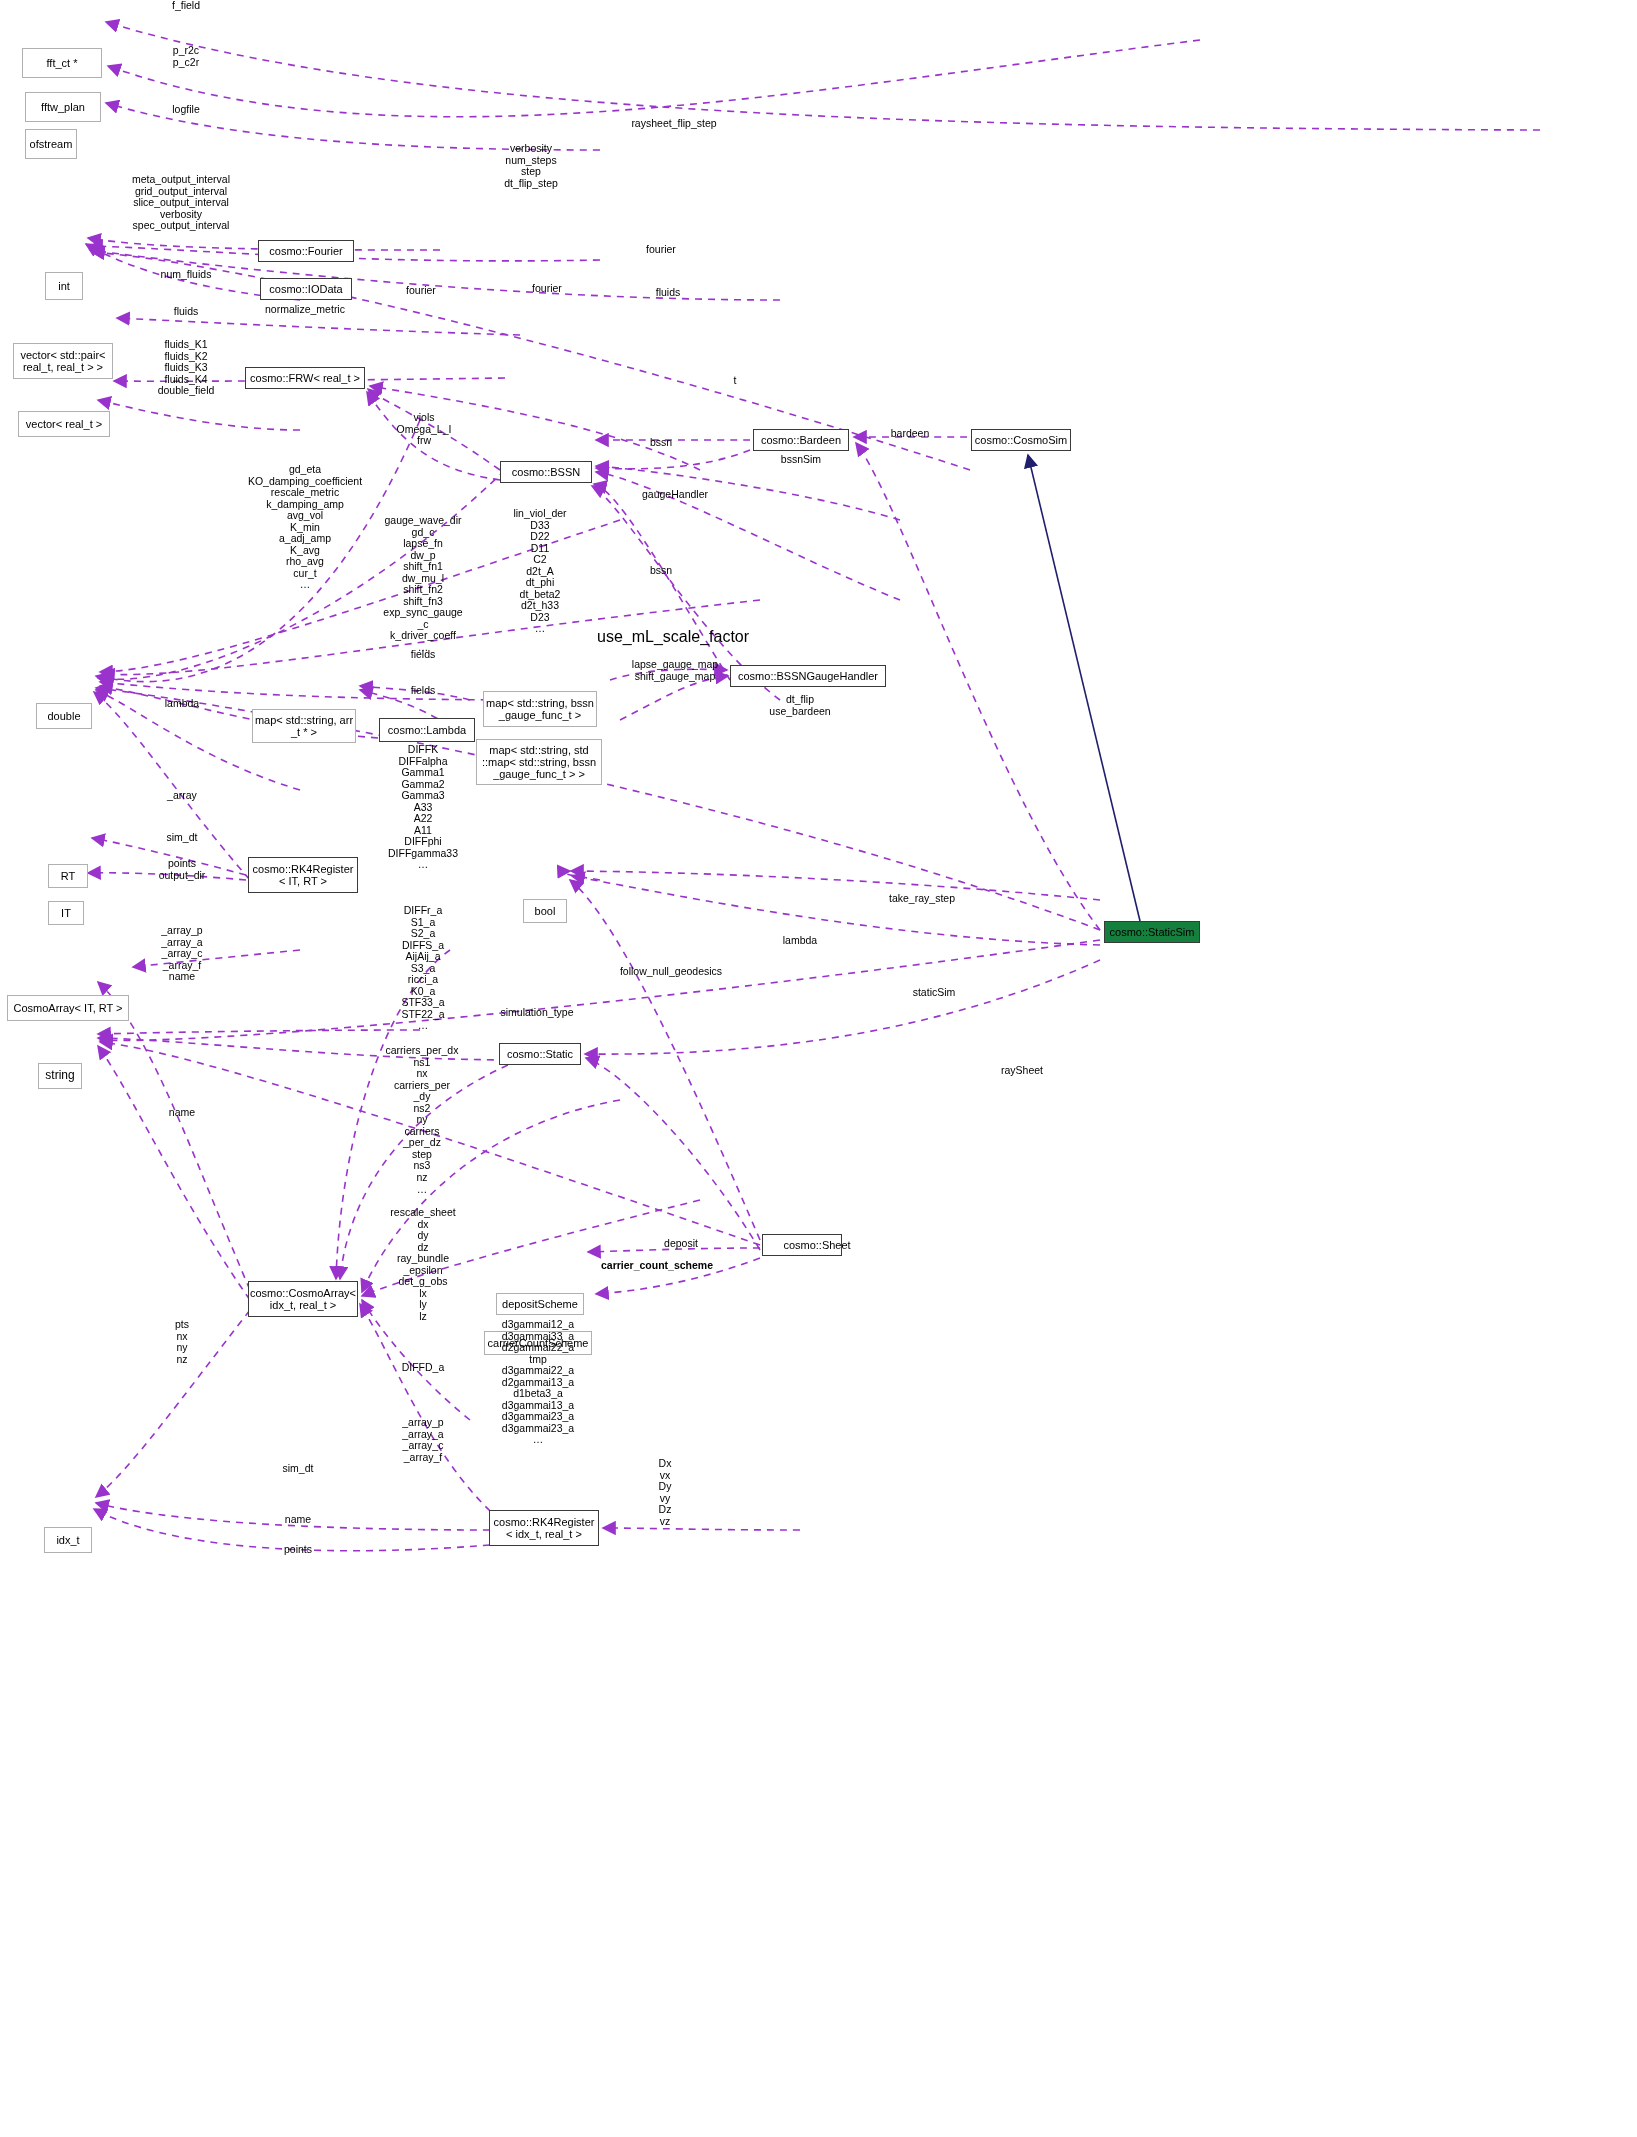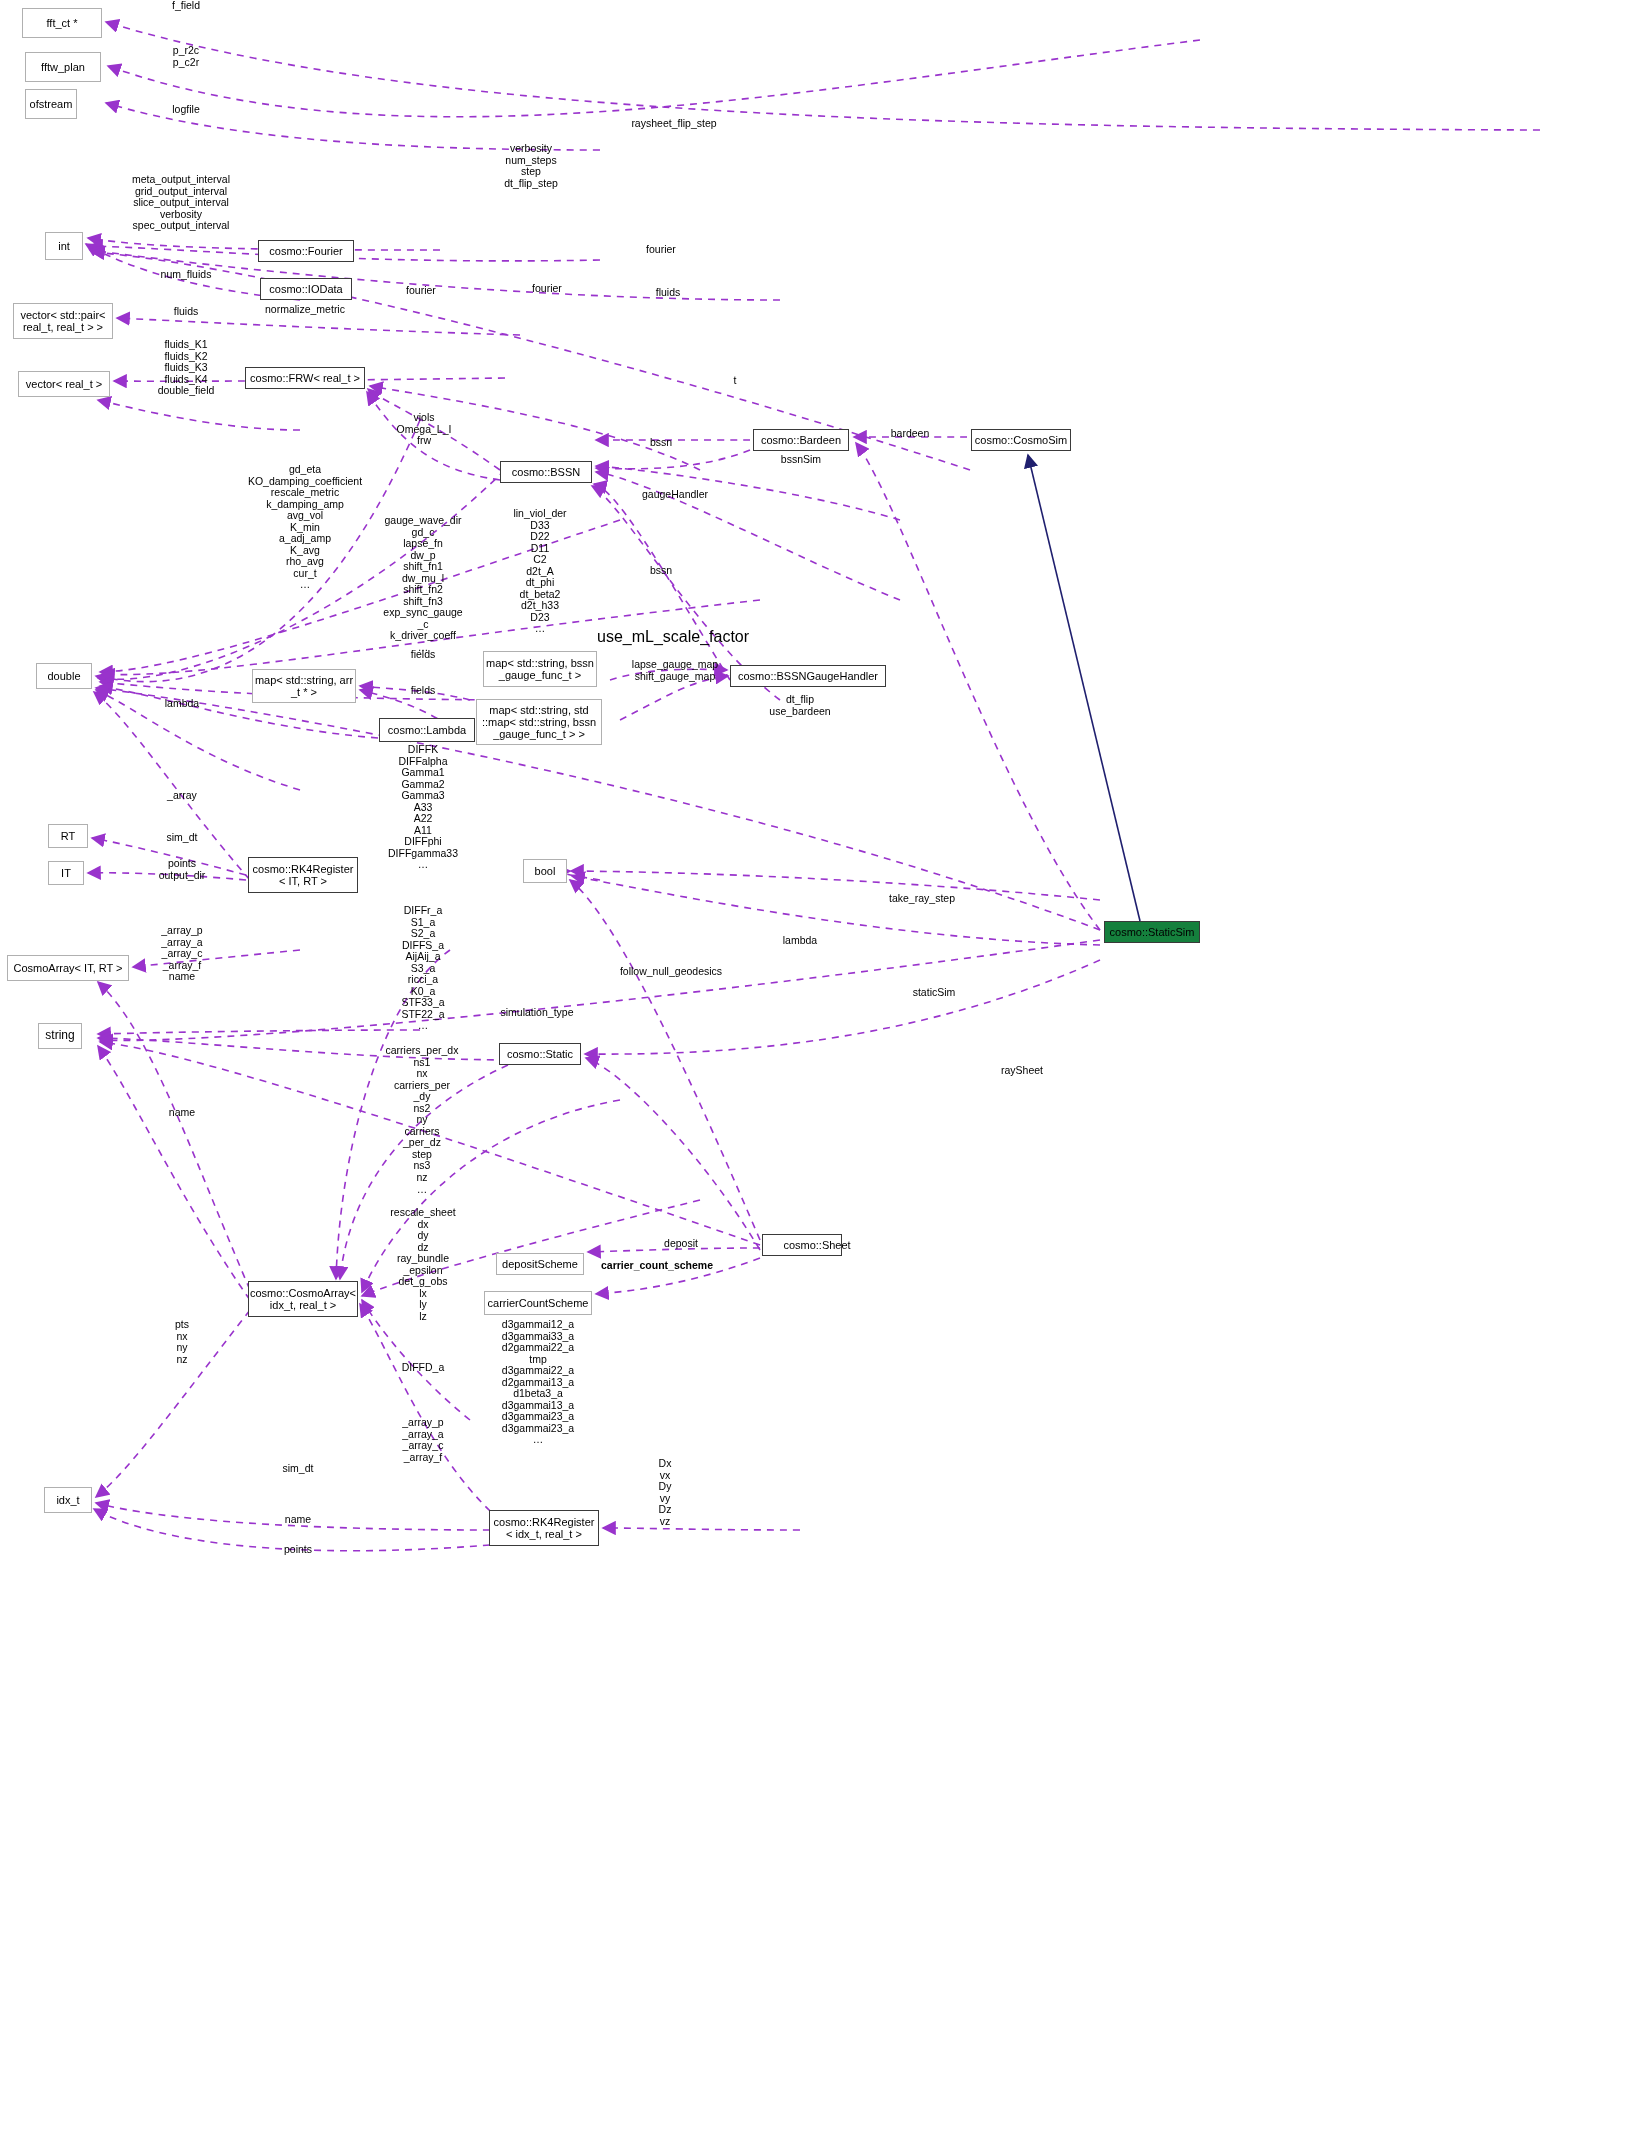--- a/index.html
+++ b/index.html
@@ -15,21 +15,21 @@
     position:absolute;
     box-sizing:border-box;
     background:#ffffff;
     display:flex;align-items:center;justify-content:center;
     text-align:center;
     line-height:1.12;
     white-space:pre-line;
     color:#000000;
   }
   .node.solid{border:1px solid #3a3a3a;}
-  .node.light{border:1px solid #b0b0b0;}
+  .node.light{border:1px solid #b0b0b0;margin-top:40px;}
   .node.hilite{border:1px solid #3a3a3a;background:#15803d;}
   .elabel{
     position:absolute;
     color:#000000;
     text-align:center;
     white-space:pre-line;
     line-height:1.10;
     transform:translateX(-50%);
   }
 </style>

